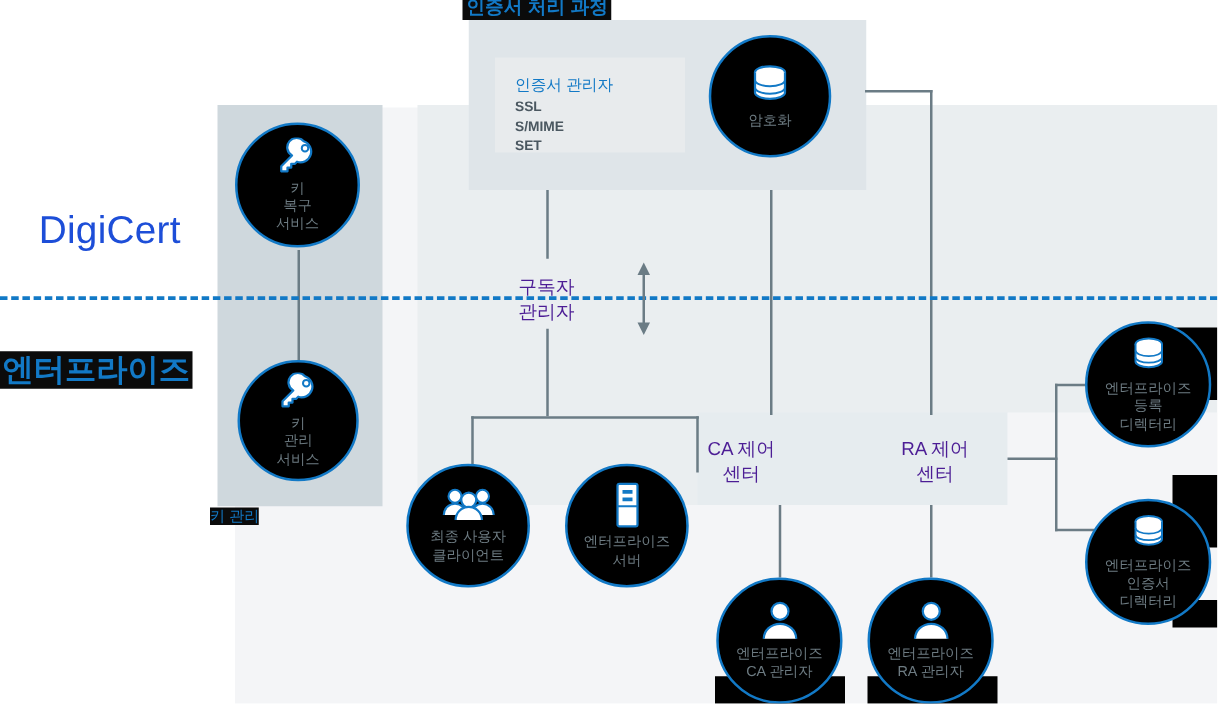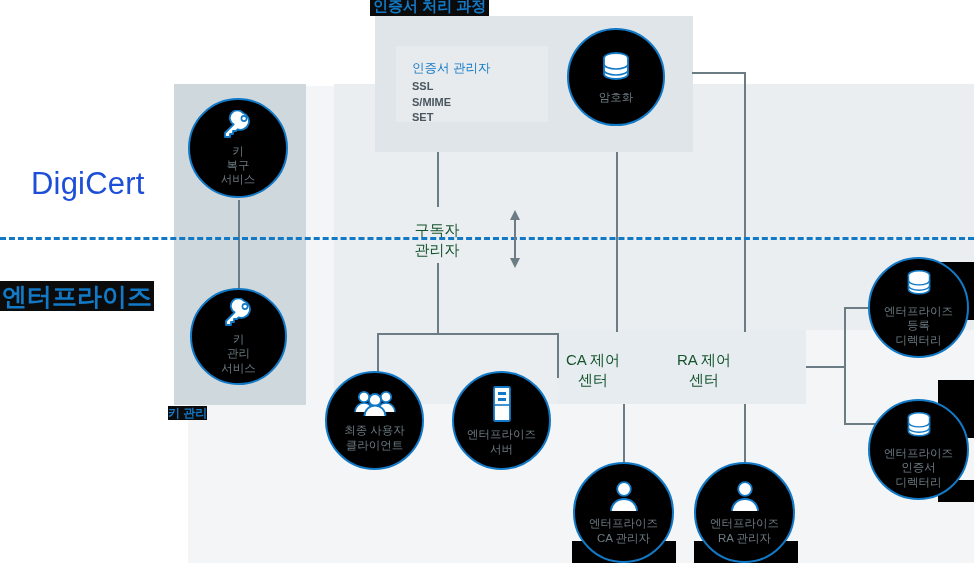--- a/index.html
+++ b/index.html
@@ -43,40 +43,40 @@
     box-sizing:border-box;
   }
   .node .cap{
     color:#6d7b82;text-align:center;line-height:1.22;
     font-size:11.5px;margin-top:4px;white-space:pre-line;
   }
   .node .ico{display:block;}
 
   
   .ctr-label{
-    position:absolute;color:#14532d;text-align:center;
+    position:absolute;color:#4c1d95;text-align:center;
     font-size:15px;line-height:1.35;white-space:pre-line;
   }
   .brand{
     position:absolute;left:4px;top:166px;width:240px;
     color:#1d4ed8;font-size:31px;letter-spacing:.2px;margin-left:27px;
   }
   .tier-ent{
     position:absolute;left:0px;top:281px;
     color:#1279c6;font-size:25px;font-weight:bold;
     background:#0b0b0b;padding:1px 2px;line-height:1.12;
   }
   .ttl-proc{
     position:absolute;left:370px;top:-3px;
     color:#1279c6;font-size:15px;font-weight:bold;
     background:#0b0b0b;padding:1px 3px;line-height:1.1;
   }
   .lbl-keymgmt{
     position:absolute;left:168px;top:407px;
-    color:#1279c6;font-size:12px;font-weight:bold;
+    color:#1279c6;font-size:12px;font-weight:normal;
     line-height:1.1;
   }
   .lbl-keymgmt .hl{background:#0b0b0b;}
 
   .certmgr-title{
     position:absolute;left:412px;top:60px;
     color:#1279c6;font-size:12.5px;
   }
   .certmgr-cols{
     position:absolute;left:412px;top:79px;width:126px;
@@ -151,21 +151,21 @@
   <div class="certmgr-cols">
     <div>SSL
 S/MIME
 SET</div>
   </div>
 
   <div class="ctr-label" style="left:387px;top:220px;width:100px;">구독자
 관리자</div>
   <div class="ctr-label" style="left:543px;top:350px;width:100px;">CA 제어
 센터</div>
-  <div class="ctr-label" style="left:654px;top:350px;width:100px;">RA 제어
+  <div class="ctr-label" style="left:698px;top:350px;width:100px;">RA 제어
 센터</div>
 
   <div class="node" style="left:188px;top:98px;width:100px;height:100px;">
     <svg class="ico" width="34" height="30" viewBox="0 0 34 30">
       <path d="M22 3 a7.5 7.5 0 1 0 -9.4 11.4 L4 23 v4 h5 v-3 h3 v-3 h3 l1.6-1.6 A7.5 7.5 0 0 0 22 3 Z" fill="#fff" stroke="#1279c6" stroke-width="1.8" stroke-linejoin="round"></path>
       <circle cx="23" cy="8.5" r="2.6" fill="none" stroke="#1279c6" stroke-width="1.6"></circle>
     </svg>
     <div class="cap">키
 복구
 서비스</div>

